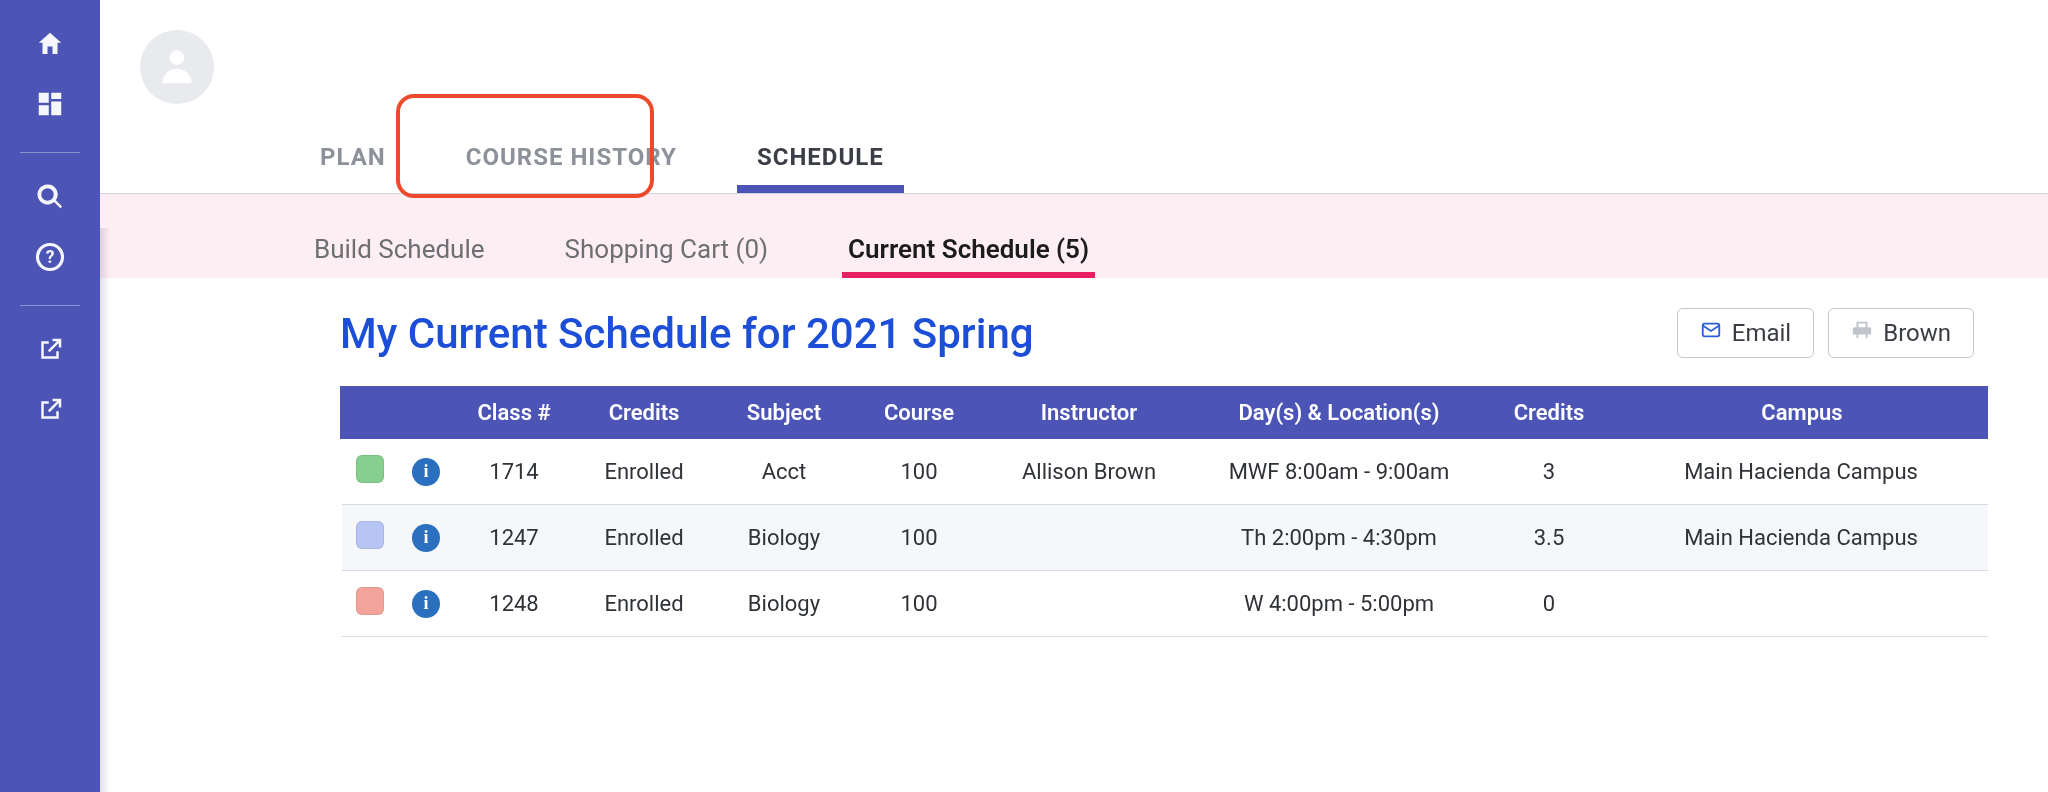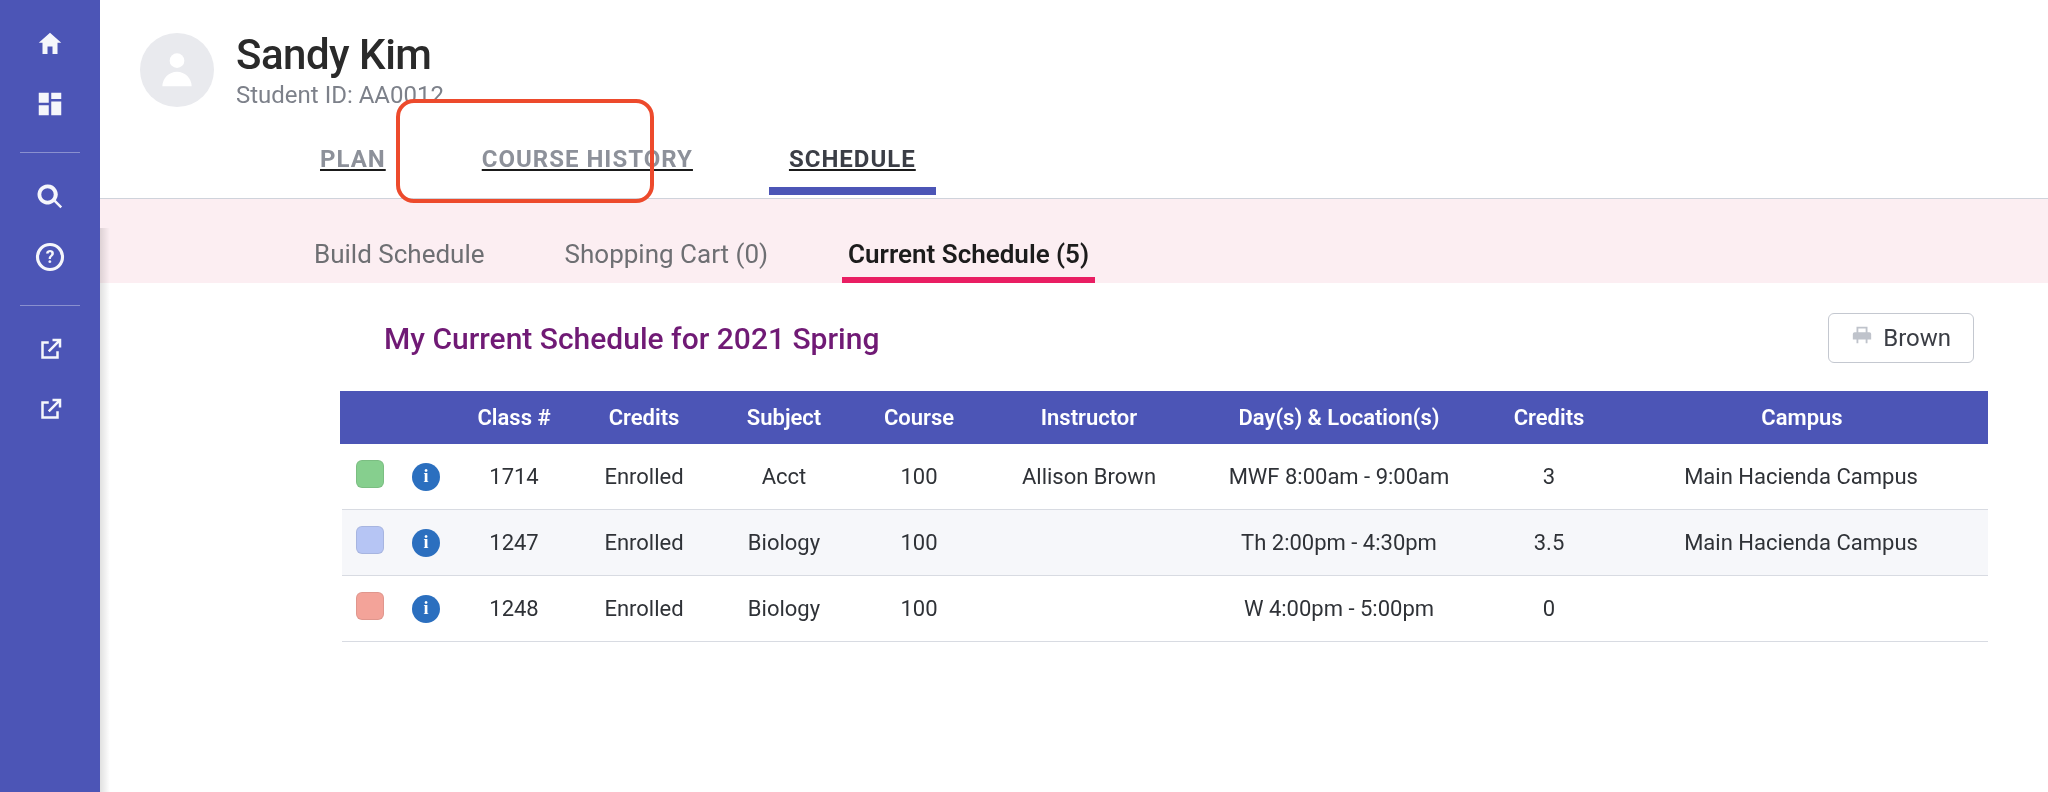--- a/index.html
+++ b/index.html
@@ -60,27 +60,26 @@
     width:74px;height:74px;border-radius:50%;
     background:#e9eaee;
     display:flex;align-items:center;justify-content:center;
   }
   .avatar svg{width:44px;height:44px;fill:#fff}
   .name-block{display:flex;flex-direction:column;gap:2px}
   .student-name{font-size:42px;font-weight:500;color:#2a2a2a;letter-spacing:-.5px}
   .student-id{font-size:24px;color:#7d818a}
   
   .primary-tabs{
-    display:flex;gap:16px;
+    display:flex;gap:0;
     padding-left:180px;
     border-bottom:1px solid #cfd3db;
     height:72px;
-    align-items:flex-start;
+    align-items:flex-end;
     position:relative;
-    text-decoration:underline;
   }
   .ptab{
     font-size:24px;font-weight:700;letter-spacing:1px;
     color:#7e828b;
     padding:18px 40px 22px 40px;
     position:relative;
   }
   .ptab.inactive{color:#8d919a}
   .ptab.active{color:#3b3e46}
   .ptab.active::after{
@@ -121,21 +120,21 @@
     position:relative;
     background:#fff;
   }
   
   .content-head{
     display:flex;align-items:center;justify-content:space-between;
     margin-bottom:28px;
     padding-right:14px;
   }
   .page-title{
-    font-size:30px;font-weight:500;color:#701a75;margin-left:44px;
+    font-size:42px;font-weight:500;color:#1d4ed8;
   }
   .actions{display:flex;gap:14px}
   .btn{
     display:flex;align-items:center;gap:10px;
     border:1.5px solid #c4c8d0;border-radius:6px;
     padding:10px 22px;font-size:24px;color:#3a3d44;background:#fff;
   }
   .btn svg{width:22px;height:22px}
   .btn.email svg{stroke:#2b5fd9;fill:none;stroke-width:2}
   .btn.print svg{fill:#bfc3cb}
@@ -245,24 +244,20 @@
 
     <div class="header">
       <div class="avatar">
         <span>
           <svg viewBox="0 0 24 24">
               <circle cx="12" cy="8" r="4"></circle>
               <path d="M4 22c0-4.4 3.6-8 8-8s8 3.6 8 8z"></path>
             </svg>
         </span>
       </div>
-      <div class="name-block">
-        <div class="student-name">Sandy Kim</div>
-        <div class="student-id">Student ID: AA0012</div>
-      </div>
     </div>
 
     <div class="primary-tabs">
       <div class="ptab inactive">PLAN</div>
       <div class="ptab inactive">COURSE HISTORY</div>
       <div class="ptab active">SCHEDULE</div>
       <div class="highlight-box" style="left:296px;top:-28px;width:258px;height:104px"></div>
     </div>
 
     <div class="sub-wrap">
@@ -270,20 +265,29 @@
         <div class="stab">Build Schedule</div>
         <div class="stab">Shopping Cart (0)</div>
         <div class="stab active">Current Schedule (5)</div>
       </div>
     </div>
 
     <div class="content">
       <div class="content-head">
         <div class="page-title">My Current Schedule for 2021 Spring</div>
         <div class="actions">
+          <div class="btn email">
+            <span>
+              <svg viewBox="0 0 24 24">
+                  <rect x="3" y="5" width="18" height="14" rx="2"></rect>
+                  <path d="M3 7l9 6 9-6"></path>
+                </svg>
+            </span>
+            <span>Email</span>
+          </div>
           <div class="btn print">
             <span>
               <svg viewBox="0 0 24 24">
                   <path d="M6 9V3h12v6h2a2 2 0 012 2v6h-4v4H6v-4H2v-6a2 2 0 012-2zm2-4v4h8V5zm0 12v4h8v-4z"></path>
                 </svg>
             </span>
             <span>Brown</span>
           </div>
         </div>
       </div>

